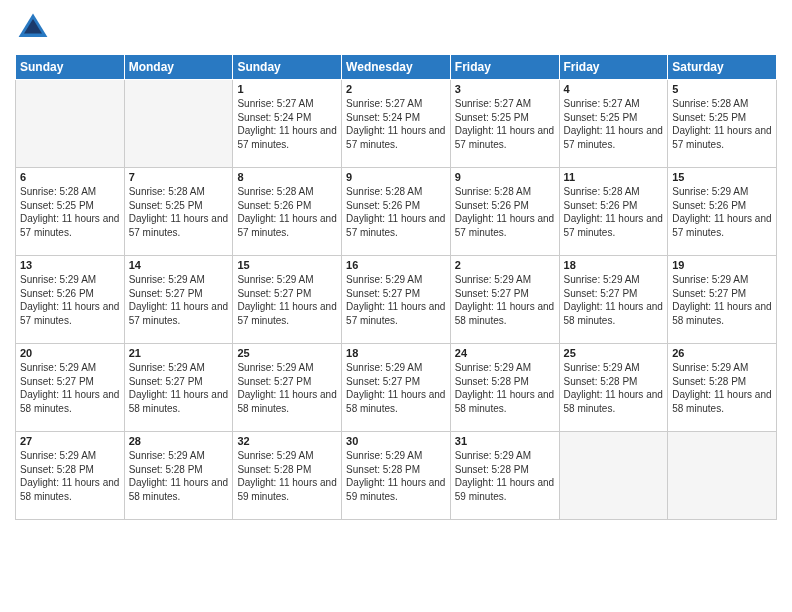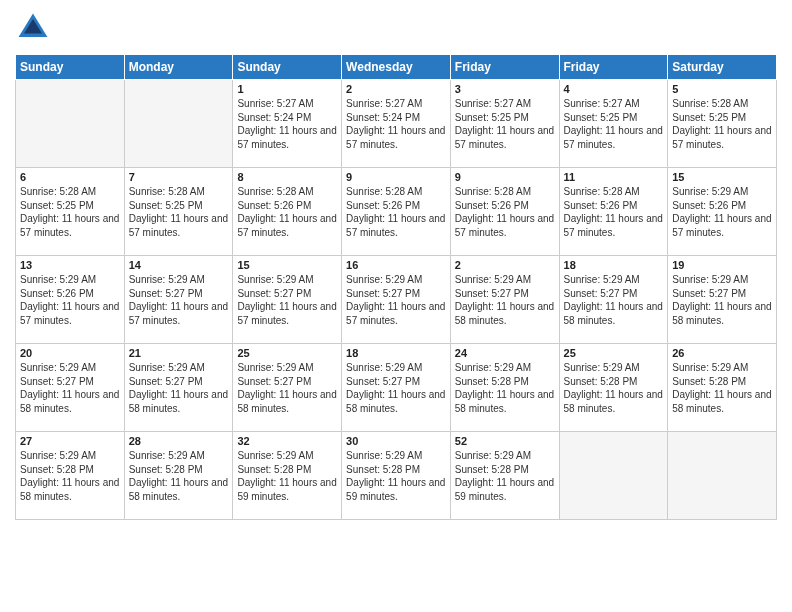--- a/index.html
+++ b/index.html
@@ -310,21 +310,21 @@
 Sunset: 5:28 PM
 Daylight: 11 hours and 59 minutes.</div>
           </td>
           <td>
             <span class="day-number">30</span>
             <div class="day-info">Sunrise: 5:29 AM
 Sunset: 5:28 PM
 Daylight: 11 hours and 59 minutes.</div>
           </td>
           <td>
-            <span class="day-number">52</span>
+            <span class="day-number">31</span>
             <div class="day-info">Sunrise: 5:29 AM
 Sunset: 5:28 PM
 Daylight: 11 hours and 59 minutes.</div>
           </td>
           <td class="empty"></td>
           <td class="empty"></td>
         </tr>
       </tbody>
   </table>
 </div>

